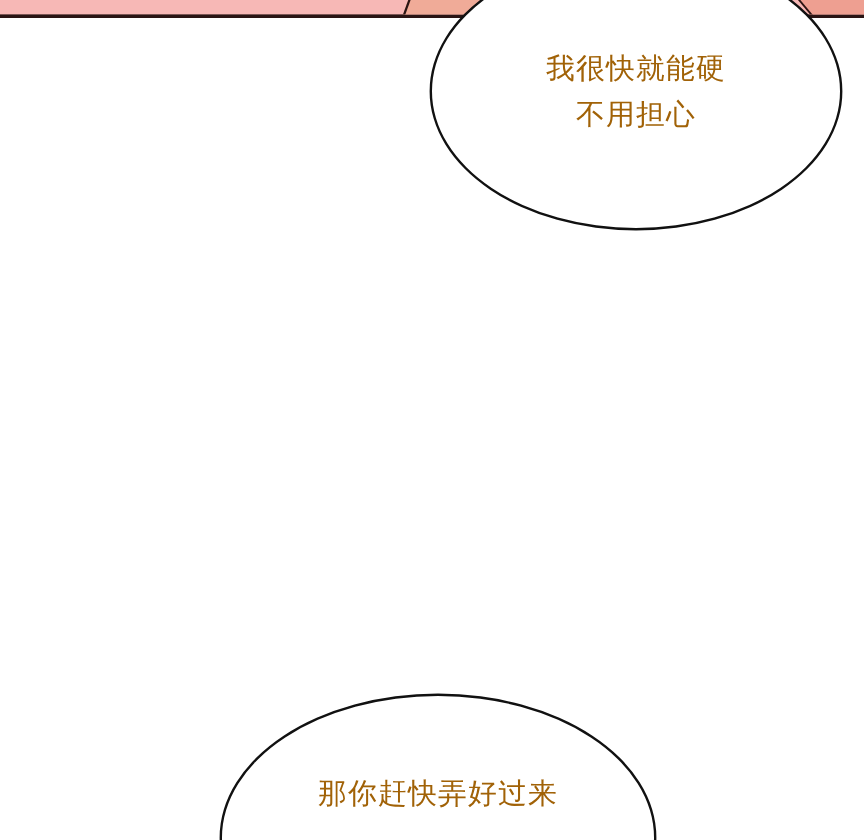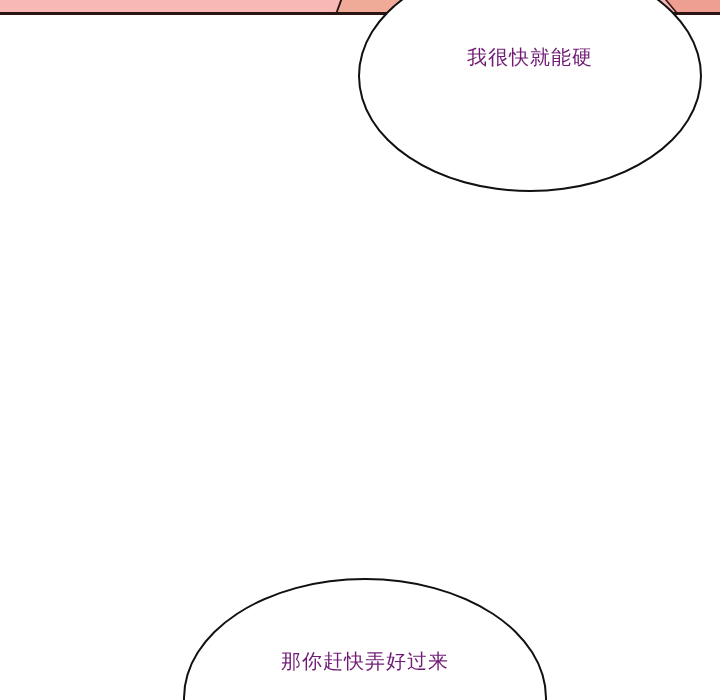--- a/index.html
+++ b/index.html
@@ -32,31 +32,32 @@
     }
     .bubble-1 {
       left: 358px; top: -40px; width: 344px; height: 232px;
       padding-top: 76px;
     }
     .bubble-2 {
       left: 183px; top: 578px; width: 364px; height: 240px;
       padding-top: 62px;
     }
     .line {
-      font-size: 20px; line-height: 38px; color: #701a75;
+      font-size: 24px; line-height: 38px; color: #a16207;
       letter-spacing: 1px; white-space: nowrap;
     }
   </style>
 </head>
 <body>
 
 <div class="panel-top">
   <div class="skin-a"></div>
   <div class="skin-b"></div>
 </div>
 
 <div class="bubble bubble-1">
   <div class="line">我很快就能硬</div>
+  <div class="line">不用担心</div>
 </div>
 
 <div class="bubble bubble-2">
   <div class="line">那你赶快弄好过来</div>
 </div>
 
 </body></html>

